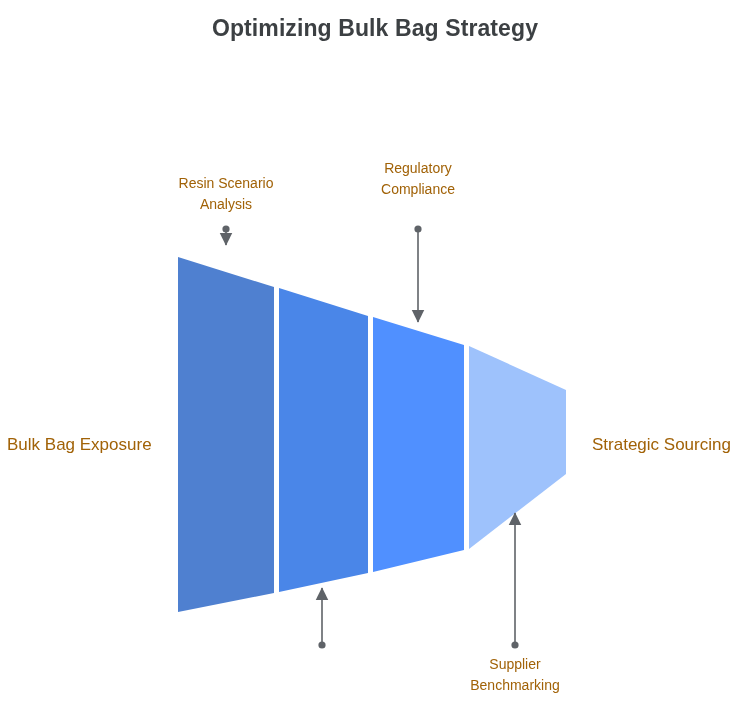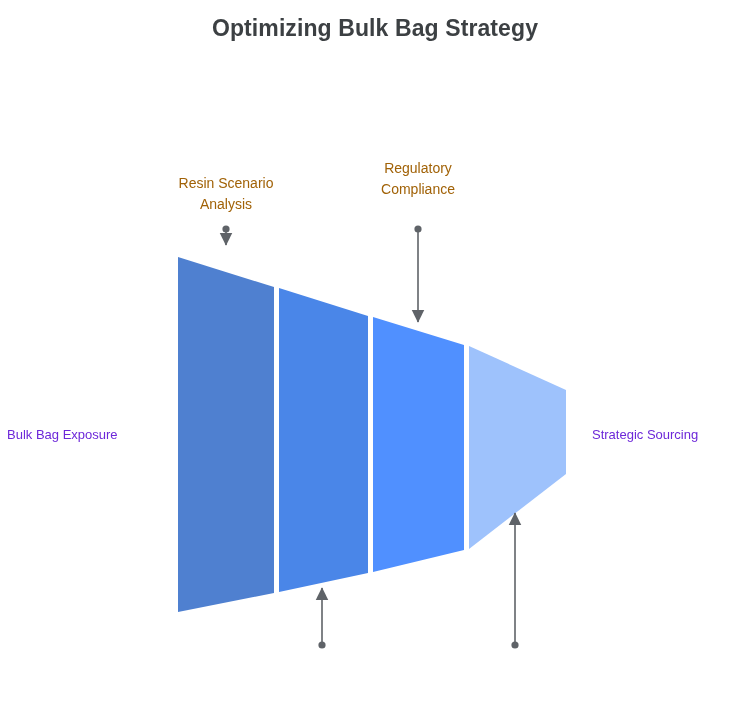--- a/index.html
+++ b/index.html
@@ -39,24 +39,25 @@
   .stage-label {
     position: absolute;
     font-size: 14px;
     color: #a16207;
     line-height: 21px;
     text-align: center;
     white-space: pre-line;
   }
   .side-label {
     position: absolute;
-    font-size: 13px;
-    color: #6d28d9;
+    font-size: 17px;
+    color: #a16207;
     line-height: 21px;
     white-space: pre-line;
+    margin-top: 10px;
   }
   .lbl-resin      { left: 146px; top: 173px; width: 160px; }
   .lbl-regulatory { left: 338px; top: 158px; width: 160px; }
   .lbl-freight    { left: 242px; top: 654px; width: 160px; }
   .lbl-supplier   { left: 435px; top: 654px; width: 160px; }
   .lbl-left  { left: 7px;   top: 424px; width: 160px; text-align: left; }
   .lbl-right { left: 592px; top: 424px; width: 160px; text-align: left; }
 </style>
 </head>
 <body>
@@ -105,18 +106,20 @@
     </g>
   </svg>
 
   <div class="stage-label lbl-resin">Resin Scenario
 Analysis</div>
 
   <div class="stage-label lbl-regulatory">Regulatory
 Compliance</div>
 
 
+  <div class="stage-label lbl-supplier">Supplier
+Benchmarking</div>
 
   <div class="side-label lbl-left">Bulk Bag Exposure</div>
 
   <div class="side-label lbl-right">Strategic Sourcing</div>
 
 </div>
 
 </body></html>

